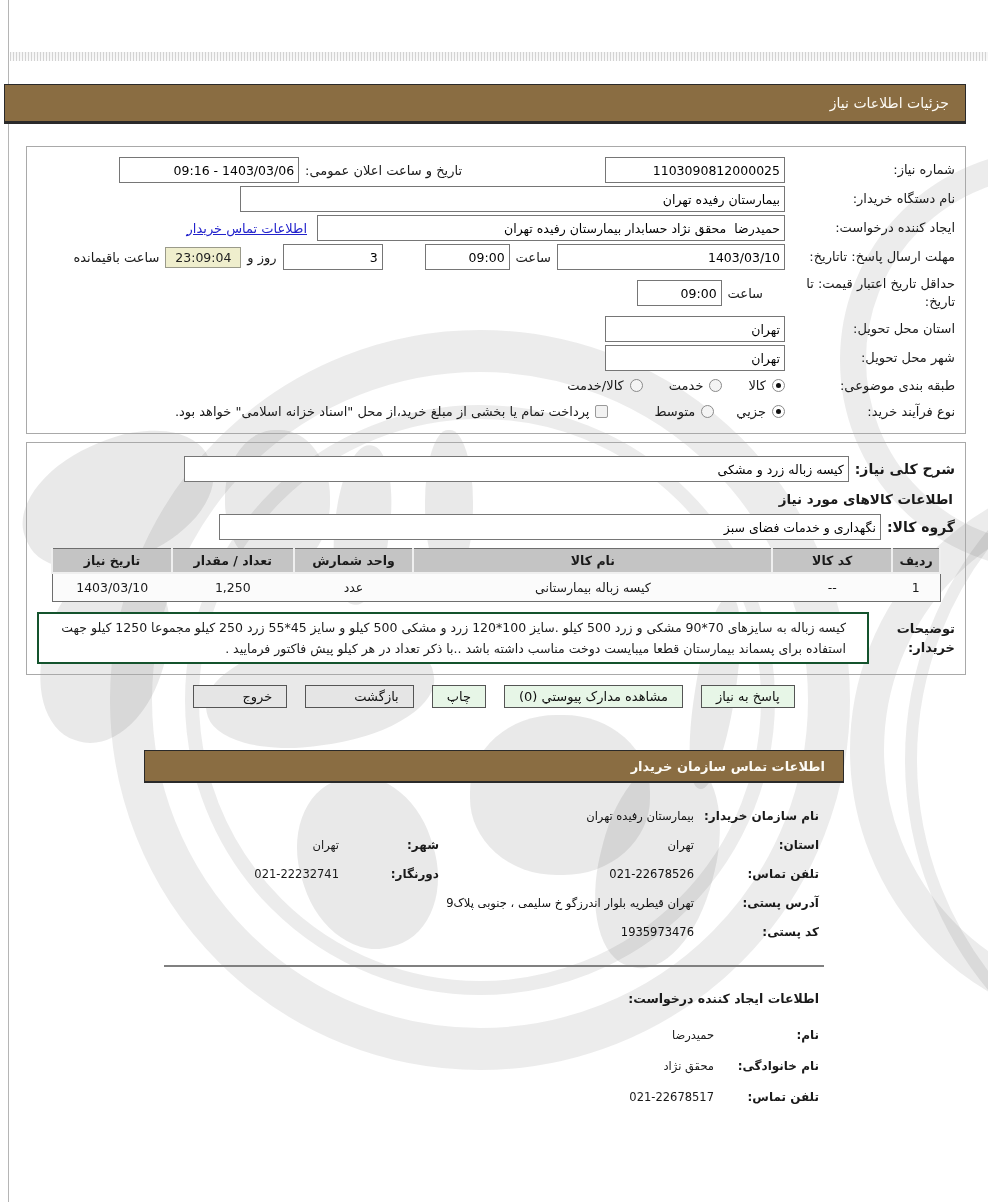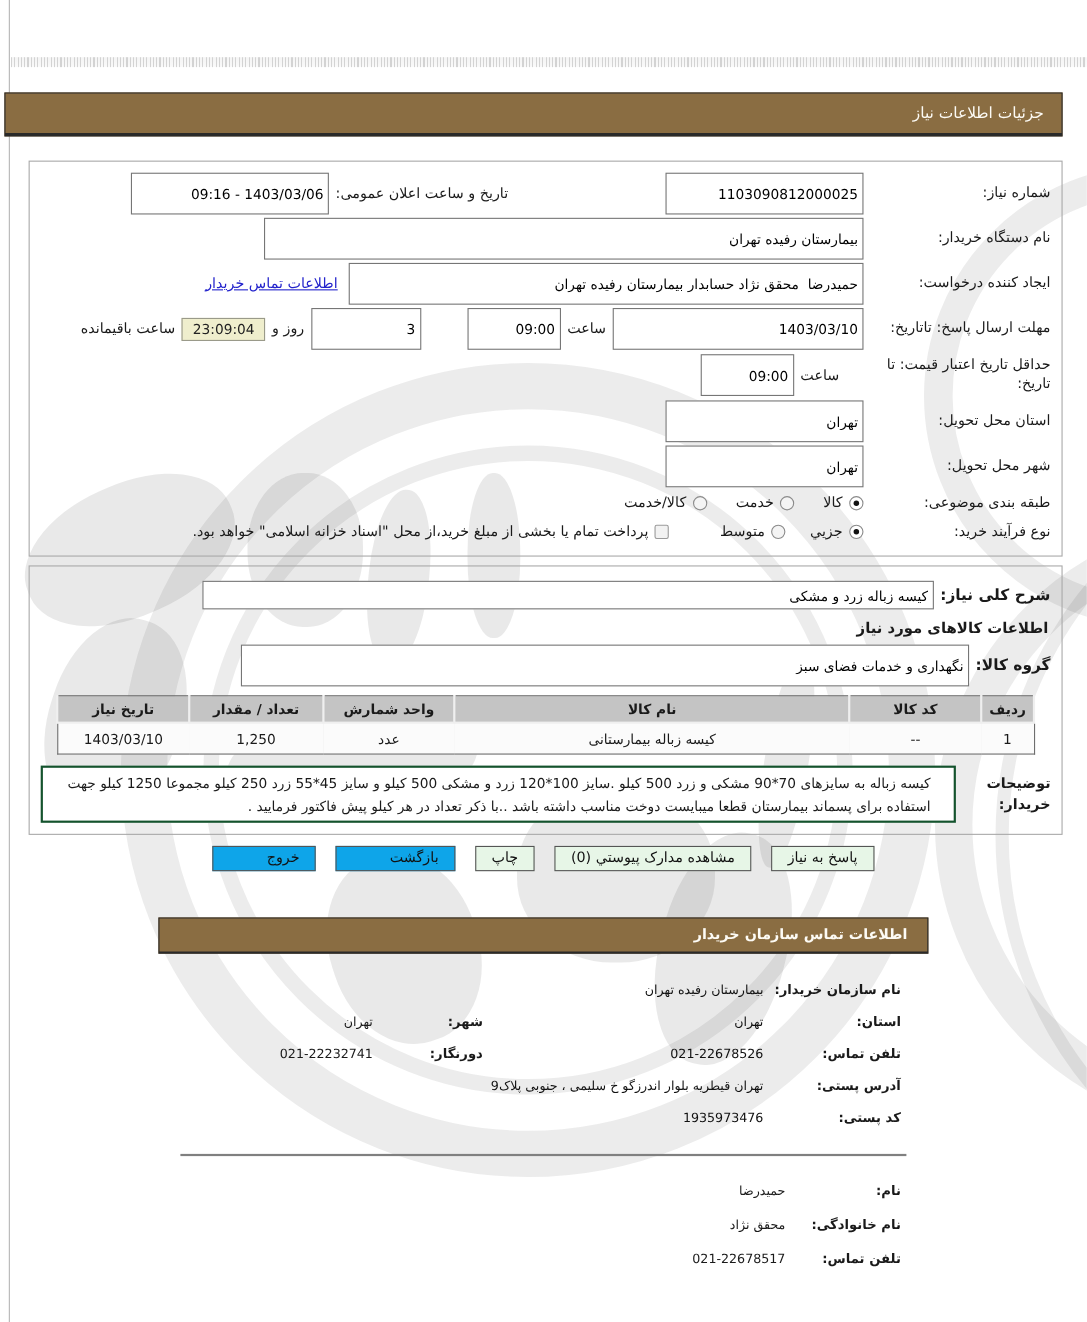--- a/index.html
+++ b/index.html
@@ -37,21 +37,21 @@
   .bar-1 { height: 40px; margin: 84px 22px 0 4px; padding-right: 16px; }
   .bar-2 { height: 33px; width: 700px; margin: 42px auto 0 auto; padding-right: 18px; border-bottom-width: 2px; font-weight: bold; font-size: 13px; }
   
   .panel { border: 1px solid #a9a9a9; background: transparent; margin: 0 22px 0 26px; padding: 7px 10px; }
   .panel-1 { margin-top: 22px; }
   .panel-2 { margin-top: 8px; padding-bottom: 10px; }
   .field-row { display: flex; align-items: center; min-height: 23px; margin: 3px 0; }
   .flabel { width: 170px; flex: none; font-size: 13px; padding-left: 4px; line-height: 1.35; }
   .ctrls { display: flex; align-items: center; flex: 1; }
   .tbox {
-    background: #fff; border: 1px solid #767676; height: 38px;
+    background: #fff; border: 1px solid #767676; height: 26px;
     font: 12.5px "DejaVu Sans", sans-serif; padding: 0 4px;
     direction: rtl; text-align: right; color: #000;
   }
   .ltr { direction: ltr; }
   .inline-lbl { font-size: 13px; margin: 0 6px; white-space: nowrap; }
   .countdown {
     background: #efeecd; border: 1px solid #9a9a8a; height: 21px; width: 76px;
     font-size: 12.5px; display: flex; align-items: center; justify-content: center;
     direction: ltr; color: #222;
   }
@@ -71,21 +71,21 @@
   .notes-wrap { display: flex; align-items: center; margin: 10px 0 0 0; }
   .notes-label { width: 86px; flex: none; font-size: 13px; font-weight: bold; line-height: 1.5; padding-left: 6px; }
   .notes-box { flex: 1; border: 2px solid #14532d; background: #fff; font-size: 12.5px; line-height: 21px; padding: 3px 21px; min-height: 48px; }
   
   .btn-row { display: flex; justify-content: center; gap: 18px; margin-top: 10px; direction: rtl; }
   .btn {
     height: 23px; border: 1px solid #555; font: 13px "DejaVu Sans", sans-serif;
     display: flex; align-items: center; justify-content: center; padding: 0 14px; cursor: pointer; color: #111;
   }
   .btn.green { background: #e7f6e7; }
-  .btn.pink  { background: #0ea5e9; padding-left: 48px; }
+  .btn.pink  { background: #e5e5e5; padding-left: 48px; }
   
   .contact { width: 700px; margin: 26px auto 0 auto; font-size: 12px; }
   .c-row { display: flex; align-items: flex-start; margin-bottom: 15px; }
   .c-label { width: 150px; flex: none; font-weight: bold; padding-right: 25px; }
   .c-val { width: 255px; font-size: 11.5px; color: #111; }
   .c-label2 { width: 100px; flex: none; font-weight: bold; }
   .c-val2 { flex: 1; font-size: 11.5px; }
   .num { direction: ltr; unicode-bidi: embed; }
   .divider { width: 660px; margin: 26px auto 0 auto; border-top: 2px solid #808080; }
   .creator { width: 700px; margin: 24px auto 0 auto; font-size: 12px; }
@@ -300,20 +300,21 @@
     </div>
     <div class="c-row">
       <div class="c-label">کد پستی:</div>
       <div class="c-val num" style="text-align:right;">1935973476</div>
     </div>
   </div>
 
   <div class="divider"></div>
 
   <div class="creator">
+    <div class="creator-heading">اطلاعات ایجاد کننده درخواست:</div>
     <div class="cr-row">
       <div class="cr-label">نام:</div>
       <div class="cr-val">حمیدرضا</div>
     </div>
     <div class="cr-row">
       <div class="cr-label">نام خانوادگی:</div>
       <div class="cr-val">محقق نژاد</div>
     </div>
     <div class="cr-row">
       <div class="cr-label">تلفن تماس:</div>

